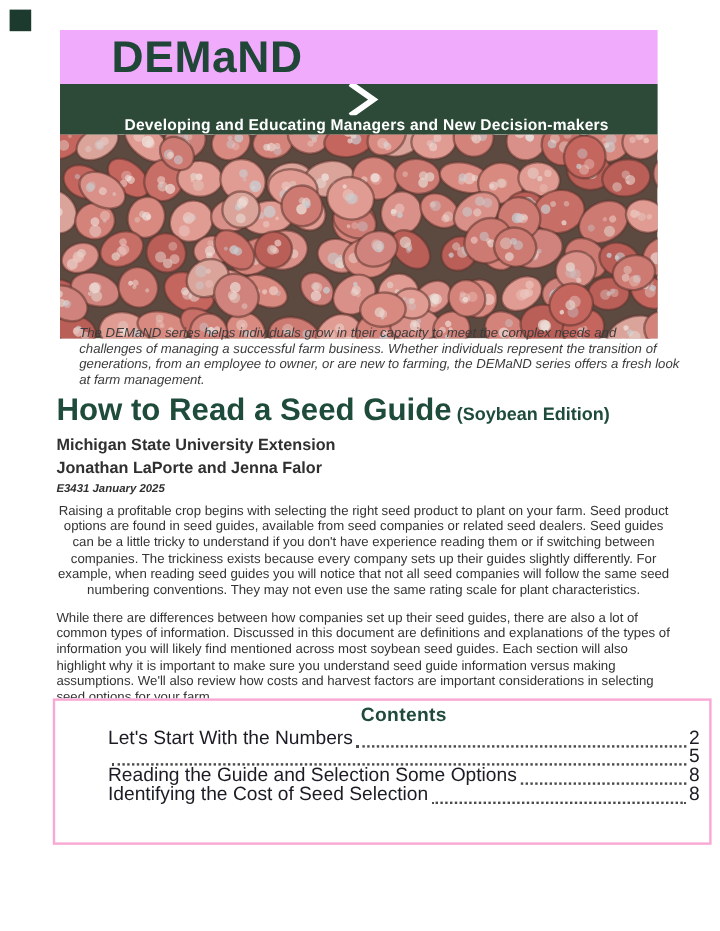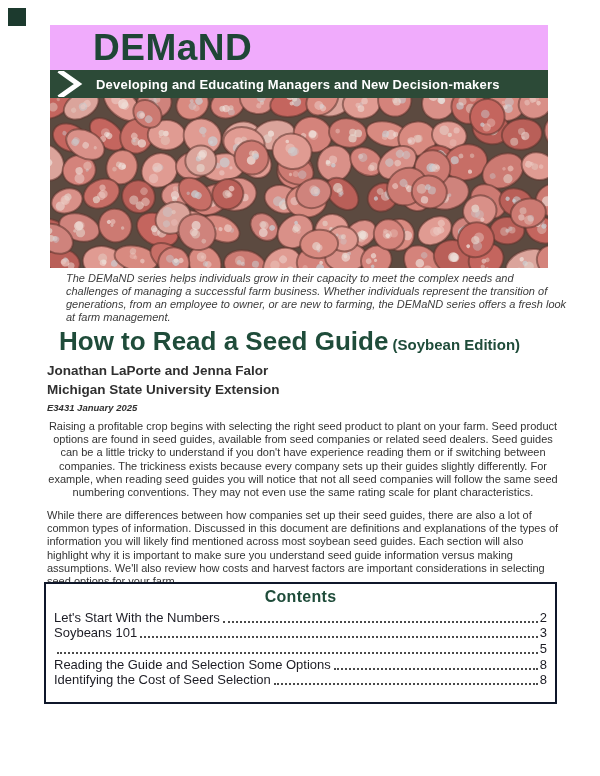--- a/index.html
+++ b/index.html
@@ -7,45 +7,45 @@
     position:relative;width:600px;height:776px;background:#ffffff;overflow:hidden;
     font-family:"Liberation Sans",sans-serif;color:#2e2e2e;
   }
   .corner-square{position:absolute;left:8px;top:8px;width:18px;height:18px;background:#1c3a2e;}
   .masthead{position:absolute;left:50px;top:25px;width:498px;}
   .logo-row{background:#f0abfc;height:45px;display:flex;align-items:flex-start;}
   .logo-text{
     font-weight:bold;font-size:37px;line-height:37px;color:#1f4636;
     padding-left:43px;letter-spacing:.5px;transform:translateY(4px);
   }
-  .banner{height:28px;background:#2c4a37;display:flex;align-items:center;position:relative;}
+  .banner{height:42px;background:#2c4a37;display:flex;align-items:center;position:relative;flex-direction:column;}
   .chevron{margin-left:7px;flex:0 0 auto;display:block;}
   .tagline{color:#ffffff;font-weight:bold;font-size:13px;margin-left:13px;letter-spacing:.2px;white-space:nowrap;}
   .photo{display:block;width:498px;height:170px;}
   .caption{
     position:absolute;left:66px;top:272px;width:502px;
     font-style:italic;font-size:11px;line-height:13px;color:#3c3c3c;
   }
-  .titleblock{position:absolute;left:59px;top:327px;width:512px;}
+  .titleblock{position:absolute;left:47px;top:327px;width:512px;}
   .doc-title{color:#1f4c3a;font-weight:bold;font-size:26px;line-height:28px;white-space:nowrap;}
   .doc-title .suffix{font-size:15px;}
   .authors{position:absolute;left:47px;top:361px;font-weight:bold;font-size:13.5px;line-height:19px;color:#303030;}
   .doc-code{position:absolute;left:47px;top:402px;font-weight:bold;font-size:9.5px;color:#303030;font-style:italic;}
   .body-text{position:absolute;left:47px;width:512px;font-size:11px;line-height:13.2px;color:#333333;}
   .para1{top:420px;text-align:center;}
   .para2{top:509px;}
   .contents-box{
     position:absolute;left:44px;top:582px;width:509px;height:118px;
-    border:2px solid #0f172a;background:#ffffff;
+    border:2px solid #f9a8d4;background:#ffffff;padding-left:36px;
   }
   .contents-heading{
     text-align:center;color:#1f4c3a;font-weight:bold;font-size:16px;margin-top:4px;letter-spacing:.3px;
   }
   .toc{padding:3px 8px 0 8px;}
-  .toc-row{display:flex;align-items:flex-end;height:15.7px;font-size:13px;color:#1c1c24;}
+  .toc-row{display:flex;align-items:flex-end;height:15.7px;font-size:16px;color:#1c1c24;}
   .toc-label{white-space:nowrap;flex:0 0 auto;}
   .toc-dots{flex:1 1 auto;border-bottom:2px dotted #4a4a4a;margin:0 2px 2px 3px;height:1px;}
   .toc-page{flex:0 0 auto;white-space:nowrap;}
 </style>
 </head>
 <body>
 
 <div class="page">
 
   <div class="corner-square"></div>
@@ -870,41 +870,36 @@
       </svg>
   </div>
 
   <div class="caption">The DEMaND series helps individuals grow in their capacity to meet the complex needs and challenges of managing a successful farm business. Whether individuals represent the transition of generations, from an employee to owner, or are new to farming, the DEMaND series offers a fresh look at farm management.</div>
 
   <div class="titleblock">
     <div class="doc-title"><span>How to Read a Seed Guide</span><span class="suffix"> (Soybean Edition)</span></div>
   </div>
 
   <div class="authors">
+    <div>Michigan State University Extension</div>
     <div>Jonathan LaPorte and Jenna Falor</div>
-    <div>Michigan State University Extension</div>
   </div>
 
   <div class="doc-code">E3431 January 2025</div>
 
   <div class="body-text para1">Raising a profitable crop begins with selecting the right seed product to plant on your farm. Seed product options are found in seed guides, available from seed companies or related seed dealers. Seed guides can be a little tricky to understand if you don't have experience reading them or if switching between companies. The trickiness exists because every company sets up their guides slightly differently. For example, when reading seed guides you will notice that not all seed companies will follow the same seed numbering conventions. They may not even use the same rating scale for plant characteristics.</div>
   <div class="body-text para2">While there are differences between how companies set up their seed guides, there are also a lot of common types of information. Discussed in this document are definitions and explanations of the types of information you will likely find mentioned across most soybean seed guides. Each section will also highlight why it is important to make sure you understand seed guide information versus making assumptions. We'll also review how costs and harvest factors are important considerations in selecting seed options for your farm.</div>
 
   <div class="contents-box">
     <div class="contents-heading">Contents</div>
     <div class="toc">
       <div class="toc-row">
         <span class="toc-label">Let's Start With the Numbers</span>
         <span class="toc-dots"></span>
         <span class="toc-page">2</span>
-      </div>
-      <div class="toc-row">
-        <span class="toc-label">Soybeans 101</span>
-        <span class="toc-dots"></span>
-        <span class="toc-page">3</span>
       </div>
       <div class="toc-row">
         <span class="toc-dots"></span>
         <span class="toc-page">5</span>
       </div>
       <div class="toc-row">
         <span class="toc-label">Reading the Guide and Selection Some Options</span>
         <span class="toc-dots"></span>
         <span class="toc-page">8</span>
       </div>

